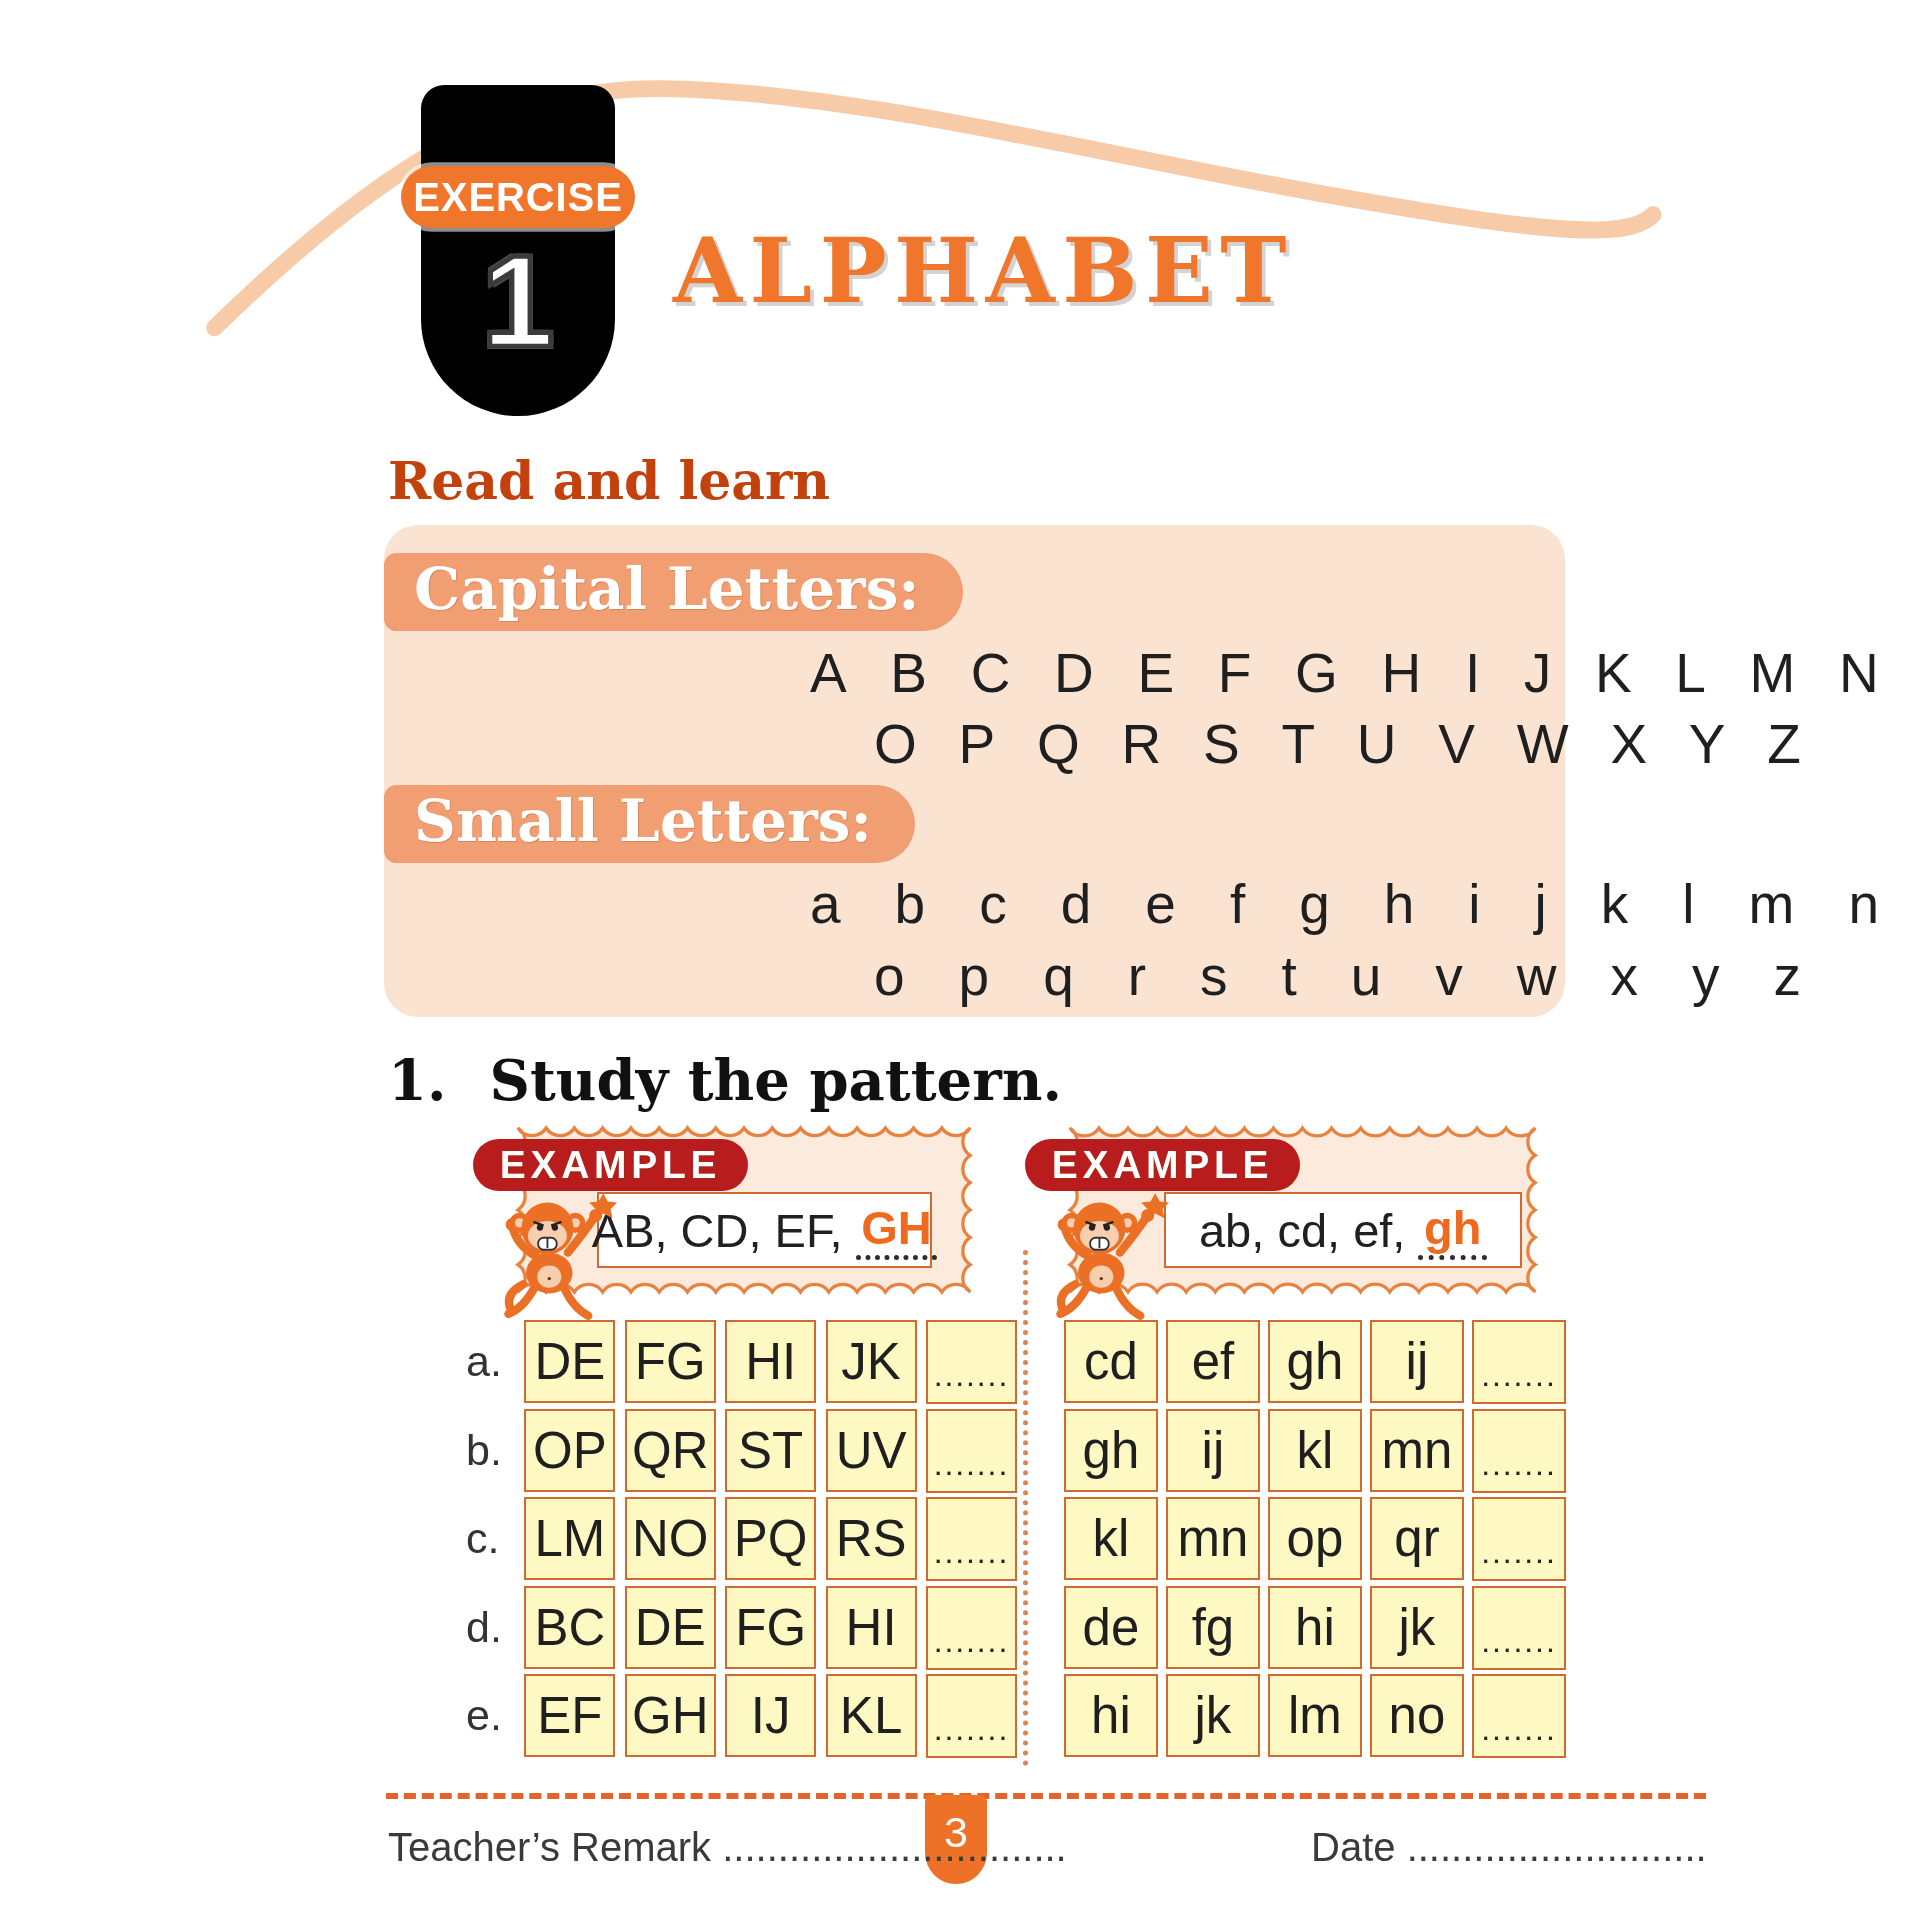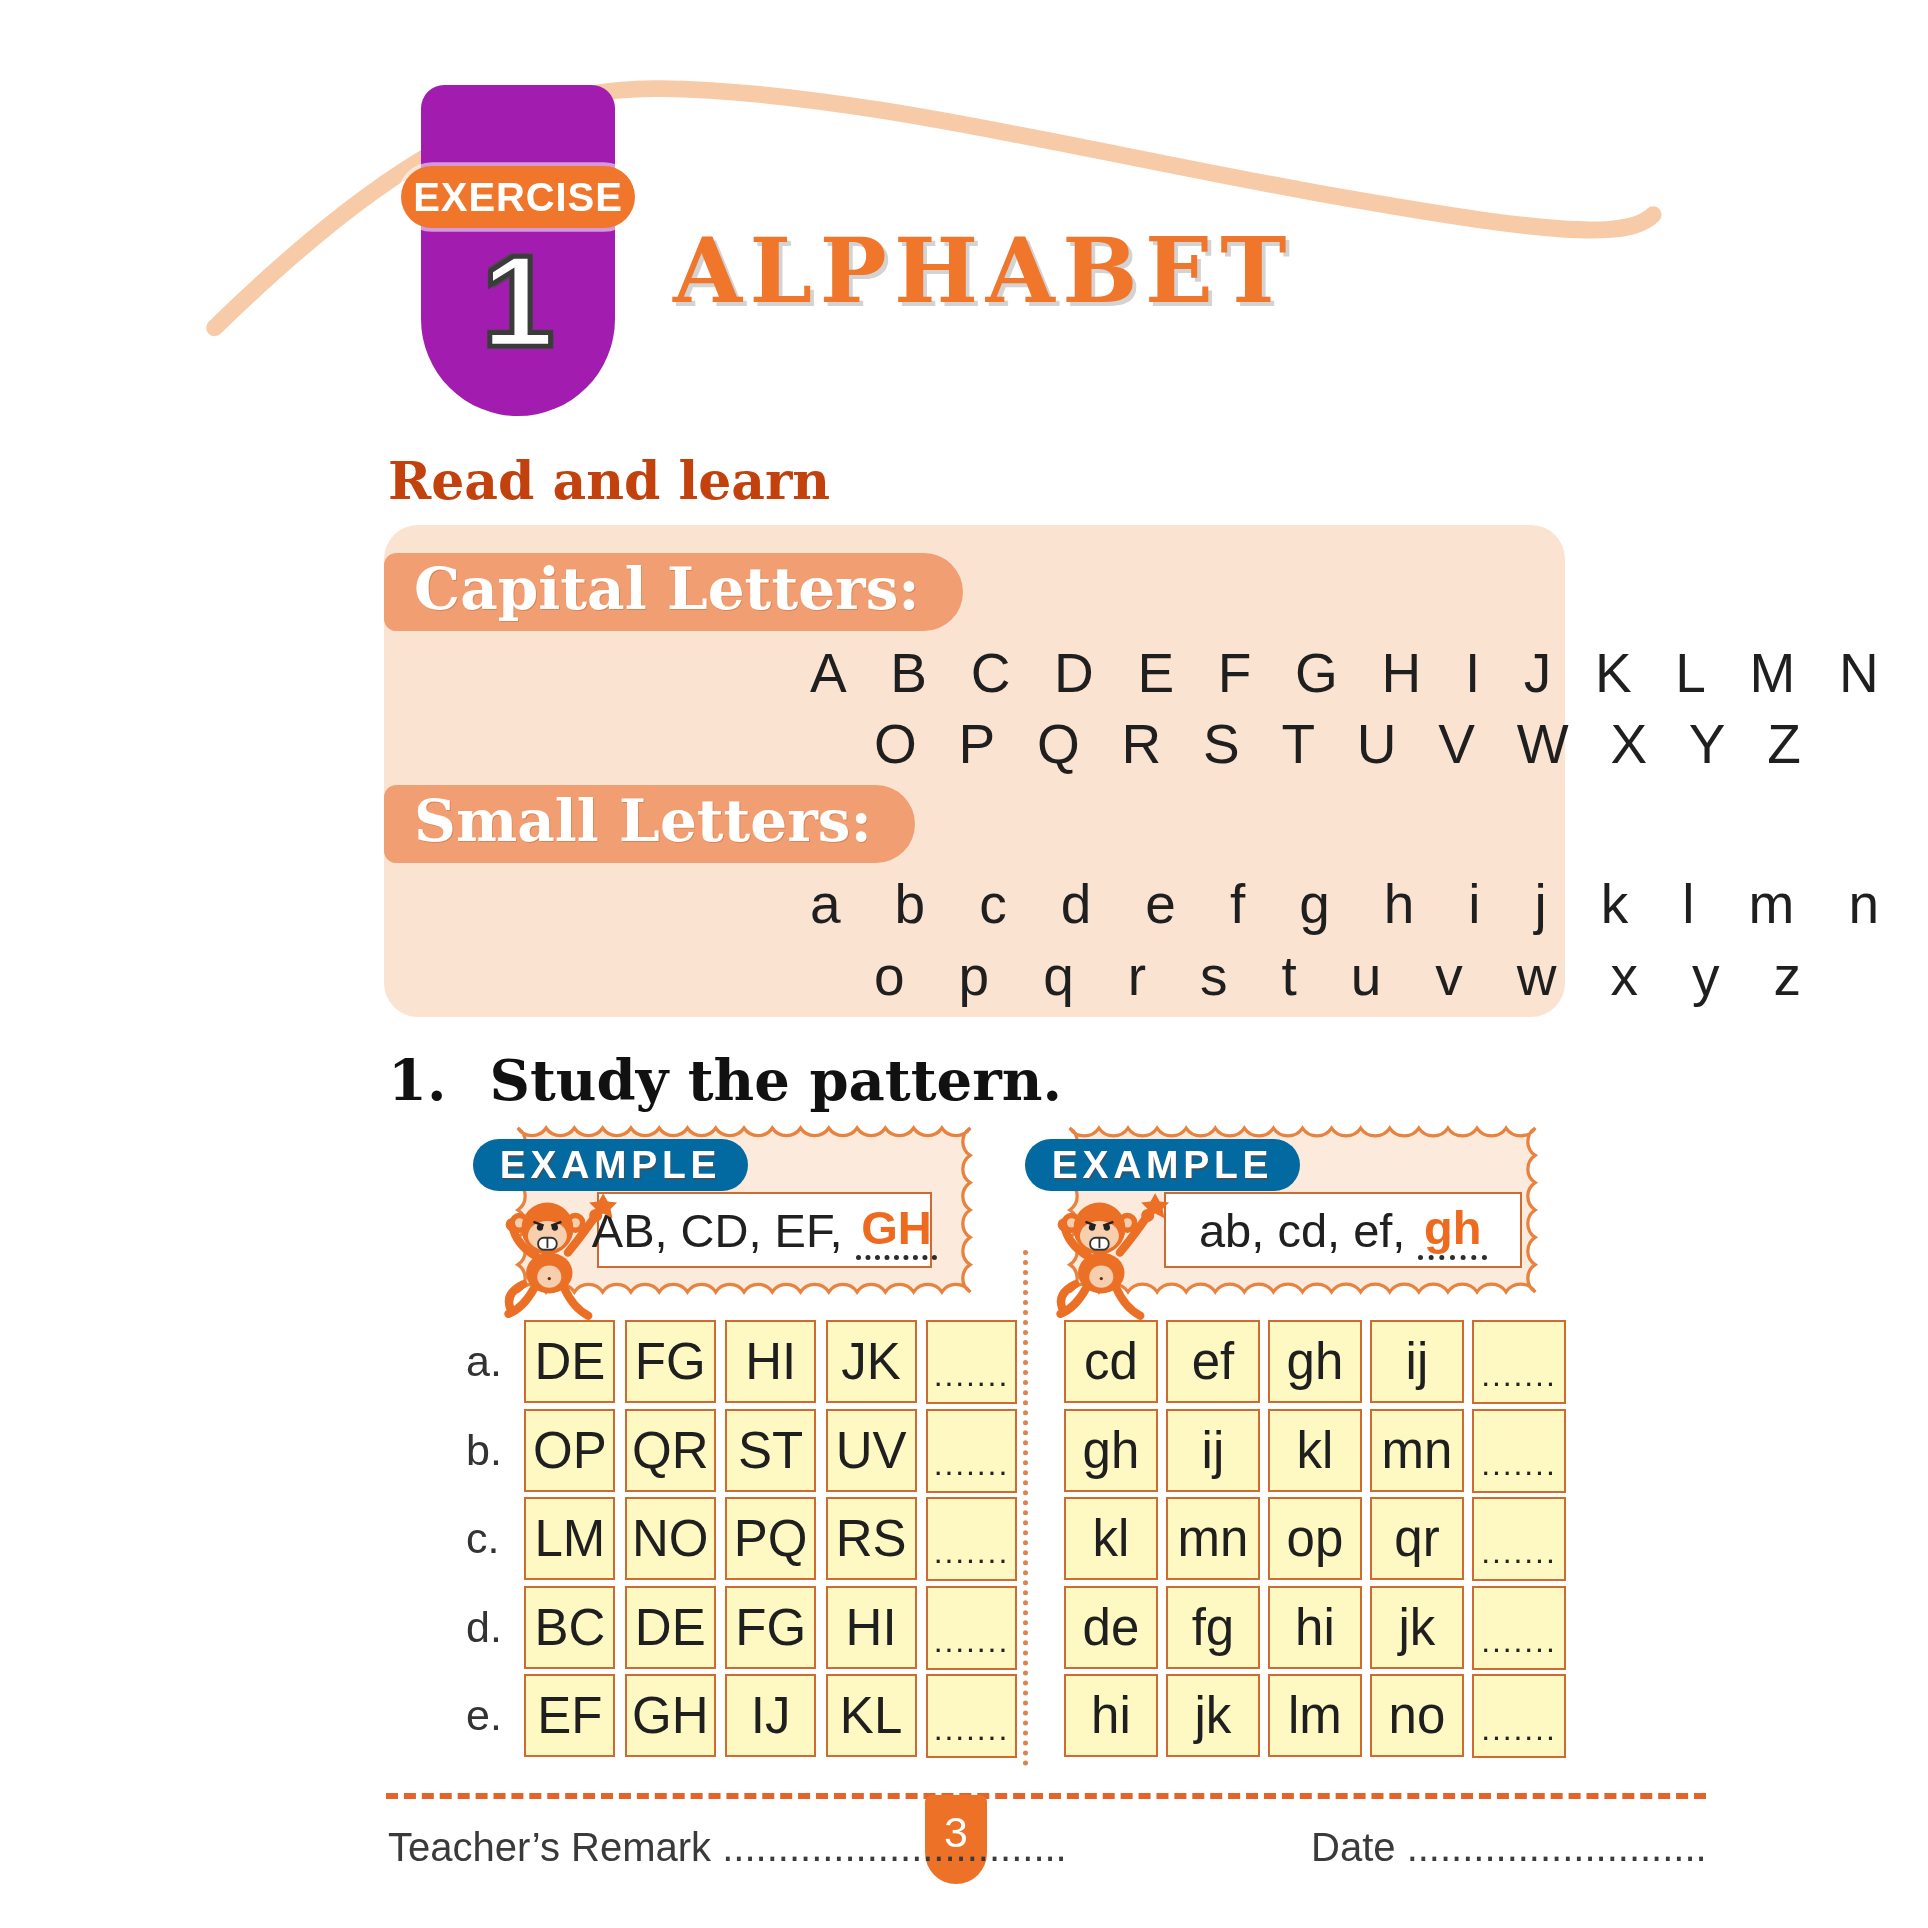--- a/index.html
+++ b/index.html
@@ -1,21 +1,21 @@
 <!DOCTYPE html>
 <html style="font-size:15px"><head>
 <meta charset="utf-8">
 <style>
   html,body{margin:0;padding:0;background:#fff;}
   .page{position:relative;width:1928px;height:1928px;background:#ffffff;overflow:hidden;
         font-family:"Liberation Sans",sans-serif;outline:0.9px solid #e9e9e9;}
   
   .swoosh{position:absolute;left:0;top:0;width:1928px;height:471px;}
   
-  .tab{position:absolute;left:421px;top:85px;width:194px;height:331px;background:#a21caf;
+  .tab{position:absolute;left:421px;top:85px;width:194px;height:331px;background:#000000;
        border-radius:24.5px 24.5px 102px 102px;}
   .badge{position:absolute;left:-20px;top:81px;width:234px;height:62px;background:#f0762b;
          border-radius:31px;color:#fff;font-weight:bold;font-size:40px;letter-spacing:0.9px;
          display:flex;align-items:center;justify-content:center;
          box-shadow:0 0 0 3.8px rgba(255,255,255,.55);}
   .num{position:absolute;left:0;top:141px;width:194px;text-align:center;color:#fff;
        font-size:130px;font-weight:bold;-webkit-text-stroke:4.7px #3b3b3b;
        text-shadow:2.8px 2.8px 0 #4a4a4a,-2.8px -2.8px 0 #4a4a4a,2.8px -2.8px 0 #4a4a4a,-2.8px 2.8px 0 #4a4a4a;}
   .title{position:absolute;left:673px;top:218px;margin:0;color:#f0762b;
          font-family:"DejaVu Serif",serif;font-weight:bold;font-size:89px;letter-spacing:7.5px;
@@ -38,21 +38,21 @@
   .smalls1{left:426px;top:348px;width:1069px;}
   .smalls2{left:490px;top:420px;width:927px;}
   
   .question{position:absolute;left:388px;top:1047px;font-family:"DejaVu Serif",serif;
             font-weight:bold;font-size:56px;color:#111;}
   .question .qtext{margin-left:43px;}
   
   .stamp{position:absolute;top:1128px;height:164px;}
   .stamp-left{left:518px;width:452px;}
   .stamp-right{left:1070px;width:465px;}
-  .ex-pill{position:absolute;left:-45px;top:11.3px;width:275px;height:52px;background:#0369a1;
+  .ex-pill{position:absolute;left:-45px;top:11.3px;width:275px;height:52px;background:#b91c1c;
            border-radius:30px;color:#fff;font-weight:bold;font-size:39px;letter-spacing:4.7px;
            display:flex;align-items:center;justify-content:center;z-index:3;
            text-shadow:0.9px 1.9px 0 rgba(140,50,0,.4);}
   .ans-box{position:absolute;top:64px;height:72px;background:#fff;border:2.8px solid #cf6a30;
            display:flex;align-items:center;justify-content:center;z-index:2;
            font-size:47px;color:#202020;white-space:nowrap;}
   .stamp-left .ans-box{left:79px;width:331px;}
   .stamp-right .ans-box{left:94px;width:354px;}
   .ans{color:#ee6a1e;font-weight:bold;border-bottom:5.6px dotted #2c2c2c;
        padding:0 5.6px 0 5.6px;margin-left:13px;}

